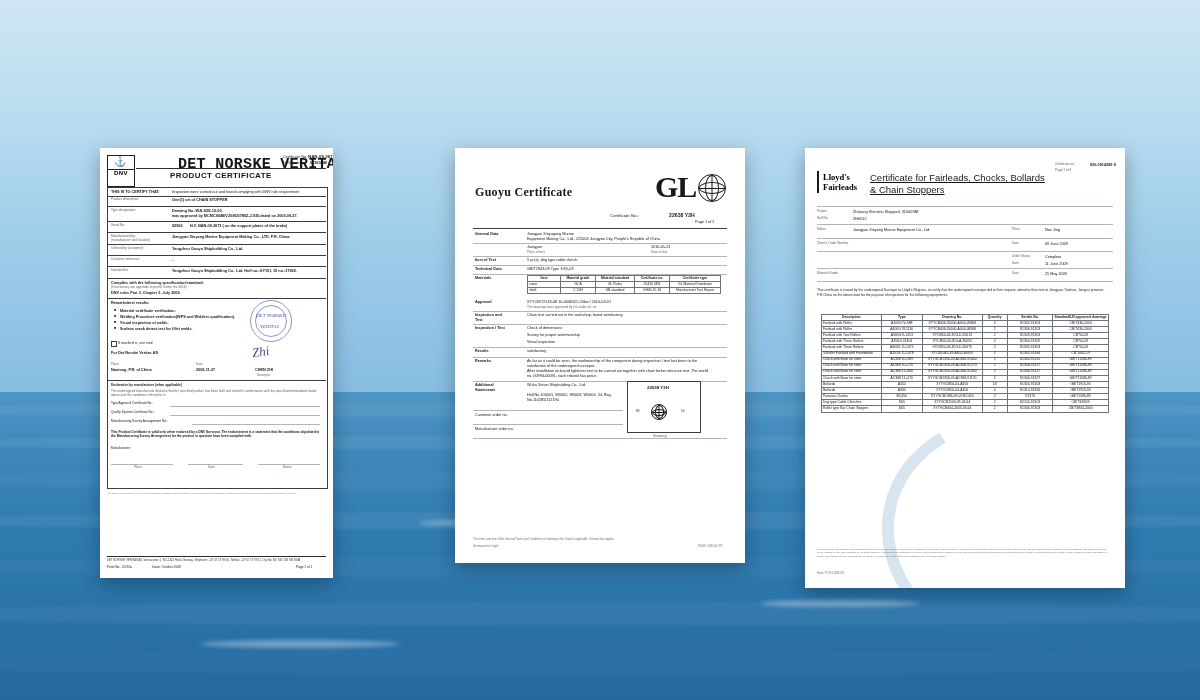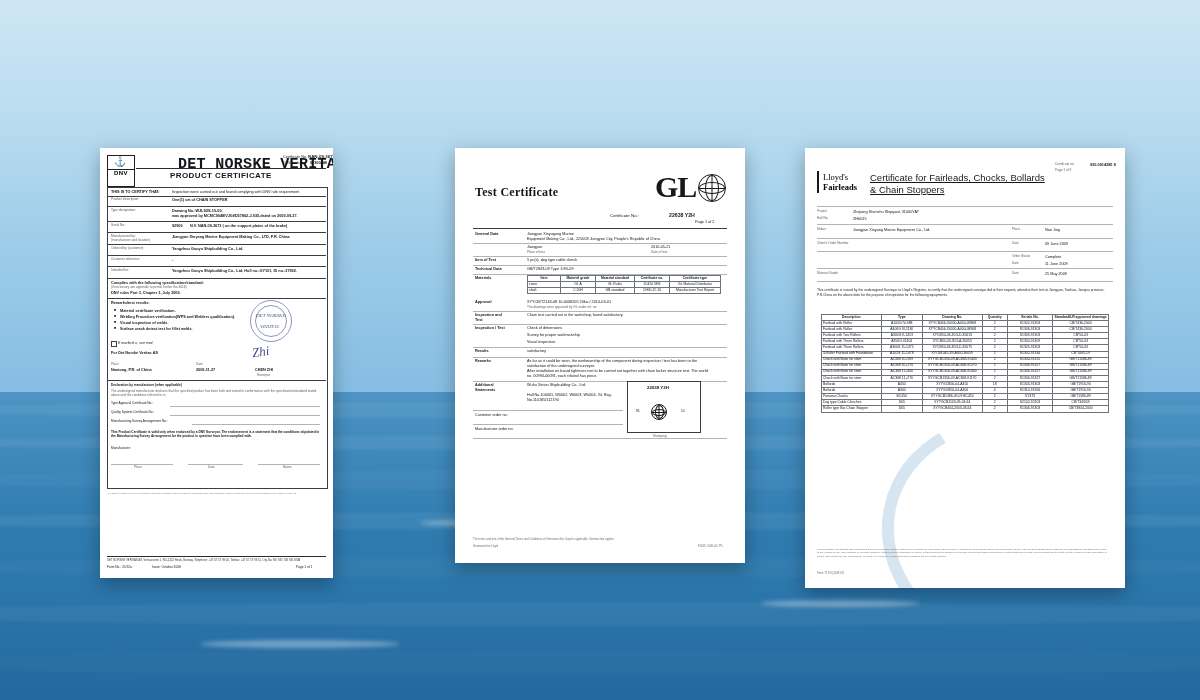--- a/index.html
+++ b/index.html
@@ -118,21 +118,21 @@
     position: absolute; border: 1px solid #17181c; border-radius: 50%;
   }
   .gl-globe .e1 { left: 6px; top: 0; width: 12px; height: 24px; }
   .gl-globe .e2 { left: 0; top: 7px; width: 24px; height: 10px; }
   
   #doc3 { left: 805px; top: 148px; width: 320px; height: 440px; }
   .lr-logo {
     position: absolute; left: 12px; top: 23px; width: 44px; height: 22px;
     border-left: 2px solid #16181c;
   }
-  .lr-logo .l1 { position: absolute; left: 4px; top: 1px; font-family: "Liberation Serif", serif; font-weight: normal; font-size: 8.5px; }
+  .lr-logo .l1 { position: absolute; left: 4px; top: 1px; font-family: "Liberation Serif", serif; font-weight: bold; font-size: 8.5px; }
   .lr-logo .l2 { position: absolute; left: 4px; top: 11px; font-family: "Liberation Serif", serif; font-weight: bold; font-size: 8.5px; }
   .lr-swoosh {
     position: absolute; right: -40px; bottom: -70px; width: 260px; height: 220px;
     border-radius: 50%;
     border: 12px solid rgba(120,170,205,0.30);
     border-right-color: transparent; border-top-color: transparent;
     transform: rotate(12deg);
   }
   table.grid {
     position: absolute;
@@ -283,21 +283,21 @@
       <div class="rule" style="left:7px;top:408px;width:219px;height:0.7px;"></div>
       <div class="t" style="left:7px;top:411px;font-size:2.8px;color:#35383d;">DET NORSKE VERITAS AS, Veritasveien 1, NO-1322 Hovik, Norway. Telephone: +47 67 57 99 00, Telefax: +47 67 57 99 11, Org.No. NO 945 748 931 MVA</div>
       <div class="t tiny" style="left:7px;top:418px;">Form No.: 20.92a</div>
       <div class="t tiny" style="left:52px;top:418px;">Issue: October 2008</div>
       <div class="t tiny" style="left:196px;top:418px;">Page 1 of 1</div>
     </div>
   </div>
 
   <div class="sheet" id="doc2">
     <div class="inner">
-      <div class="t tb" style="left:20px;top:38px;font-family:'Liberation Serif',serif;font-size:12px;letter-spacing:.3px;">Test Certificate</div>
+      <div class="t tb" style="left:20px;top:38px;font-family:'Liberation Serif',serif;font-size:12px;letter-spacing:.3px;">Guoyu Certificate</div>
 
       <div class="gl-word" style="left:200px;top:22px;">GL</div>
       <div class="gl-globe" style="left:243px;top:26px;">
         <span class="e1"></span>
           <span class="e2"></span>
       </div>
 
       <div class="t xs" style="left:155px;top:66px;">Certificate No.:</div>
       <div class="t tb sm" style="left:214px;top:64.5px;">22638 Y2H</div>
       <div class="t xxs" style="left:240px;top:72px;">Page 1 of 2</div>

